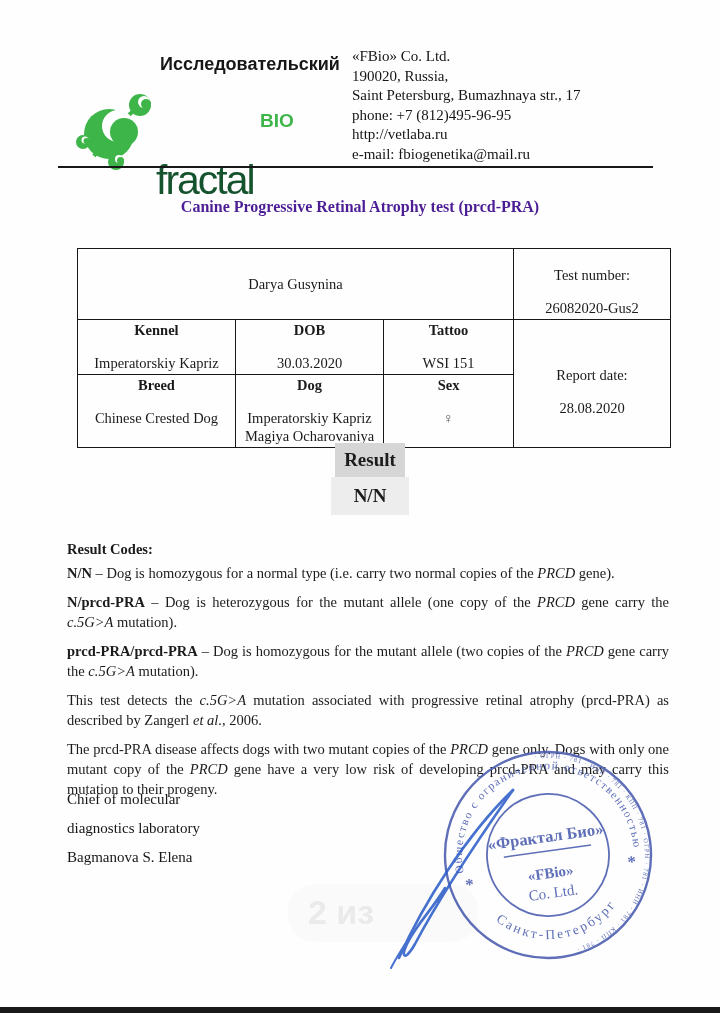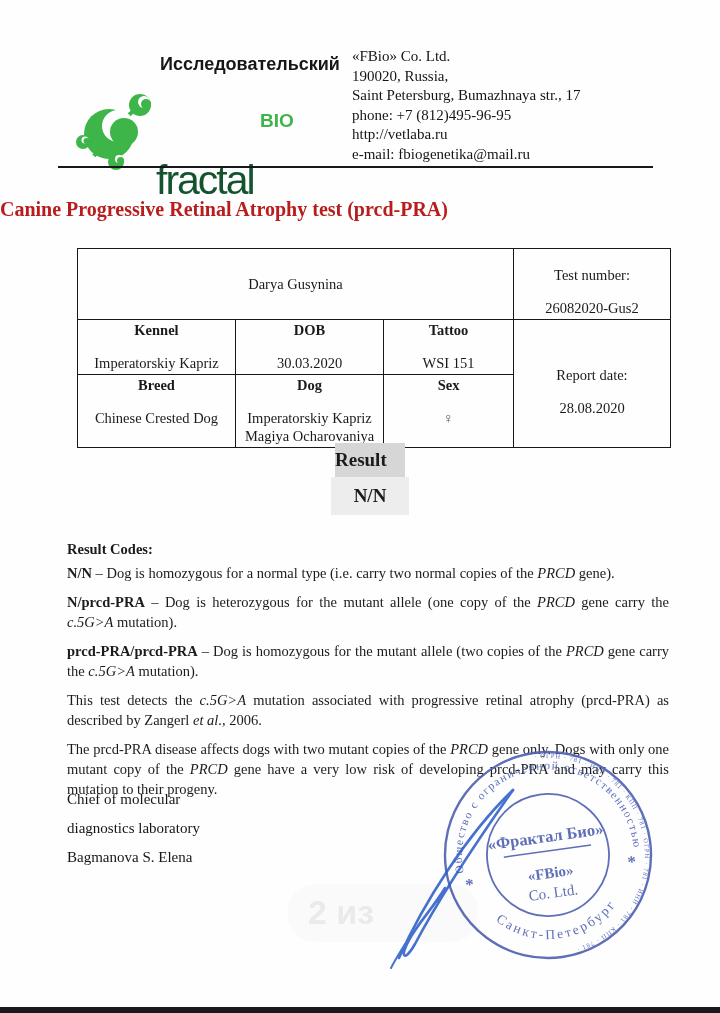--- a/index.html
+++ b/index.html
@@ -31,40 +31,40 @@
     font-weight:bold;font-size:19px;color:#3eb549;letter-spacing:0px;
   }
   .company{
     left:352px;top:47px;width:312px;text-align:left;
     font-size:15px;line-height:19.5px;color:#151515;
   }
   .header-rule{left:58px;top:166px;width:595px;height:2px;background:#181818;}
 
   
   .doc-title{
-    left:0;top:198px;width:720px;
-    font-weight:bold;font-size:20px;color:#b91c1c;
+    left:0;top:198px;width:720px;text-align:center;
+    font-weight:bold;font-size:16px;color:#4c1d95;
   }
 
   
   table.info{
     position:absolute;left:77px;top:248px;border-collapse:collapse;
     font-size:14.5px;color:#1a1a1a;table-layout:fixed;
   }
   table.info td{
     border:1.5px solid #181818;text-align:center;vertical-align:middle;
     padding:2px 4px;
   }
   .cell-label{font-weight:bold;}
   .cell-value{margin-top:15px;line-height:18px;}
 
   
   .result-label{
     left:335px;top:443px;width:70px;height:34px;background:#d6d6d6;
-    font-weight:bold;font-size:19px;line-height:34px;
+    font-weight:bold;font-size:19px;text-align:center;line-height:34px;
   }
   .result-value{
     left:331px;top:477px;width:78px;height:38px;background:#ededed;
     font-weight:bold;font-size:19px;text-align:center;line-height:38px;
   }
 
   
   .body-text{left:67px;top:539px;width:602px;font-size:14.5px;line-height:20px;}
   .body-text .heading{font-weight:bold;margin:0 0 4px 0;}
   .body-text p{margin:0 0 9px 0;text-align:justify;}

